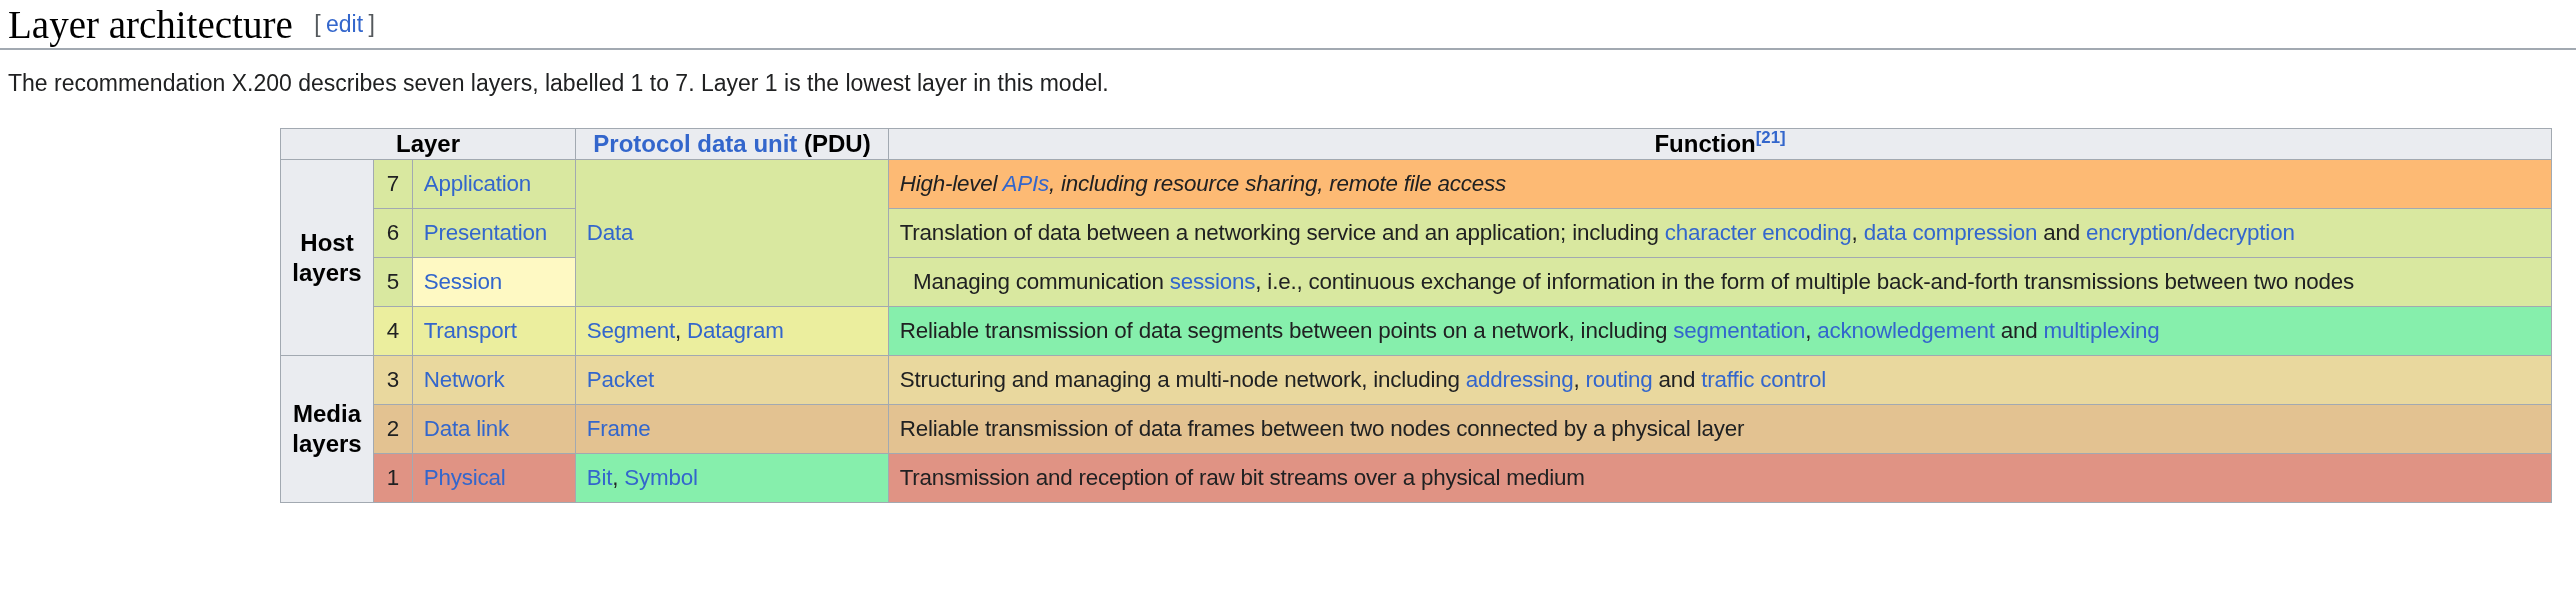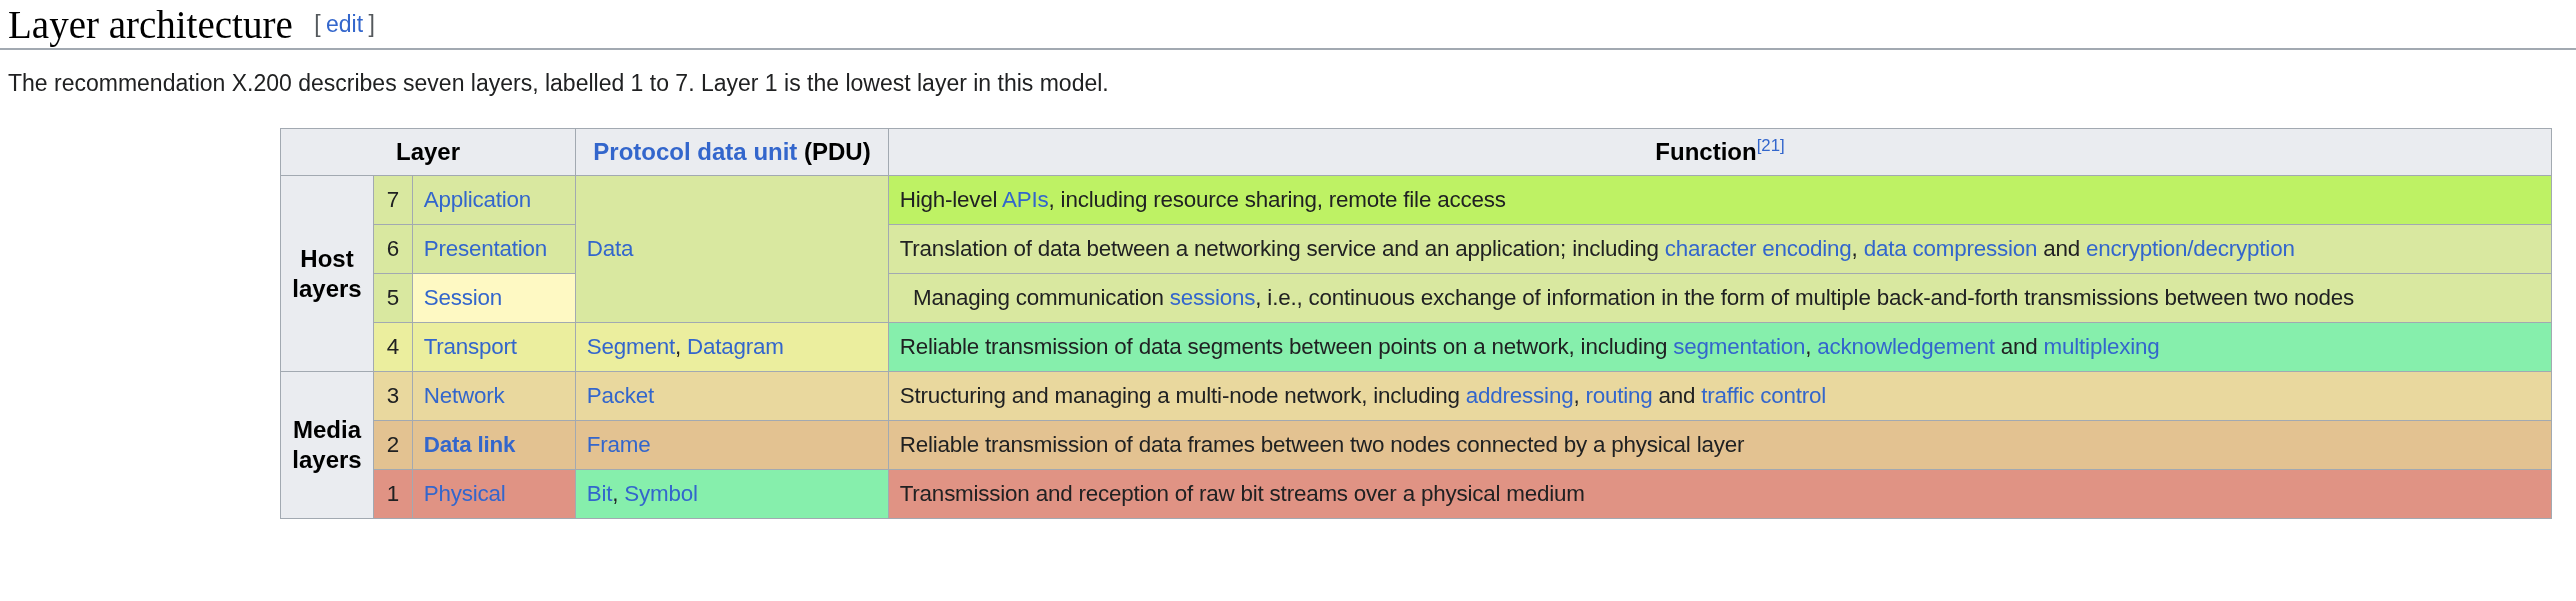--- a/index.html
+++ b/index.html
@@ -29,25 +29,25 @@
   }
   table.osi caption{
     font-size:25px;font-weight:bold;color:#000;text-align:center;
     padding:0 0 12.5px 0;line-height:29px;caption-side:top;
   }
   table.osi th,table.osi td{
     border:1.8px solid var(--border);vertical-align:middle;padding:0 10.7px;
   }
   table.osi thead th{
     background:var(--header-bg);text-align:center;font-weight:bold;
-    font-size:24px;height:47px;color:#000;
+    font-size:24px;height:31px;color:#000;
   }
   table.osi thead a{color:var(--link);text-decoration:none;font-weight:bold;}
   table.osi sup{font-size:70%;line-height:0;vertical-align:super;}
-  table.osi sup a{color:var(--link);text-decoration:none;font-weight:normal;}
+  table.osi sup a{color:var(--link);text-decoration:none;font-weight:bold;}
   td.cell{height:49px;letter-spacing:-0.2px;}
   th.group-cell{
     background:var(--header-bg);font-weight:bold;font-size:24px;
     text-align:center;line-height:30px;padding:0 7.2px;color:#000;
   }
   td.num-cell{text-align:center;padding:0 5.4px;}
   td.fn-cell{white-space:nowrap;overflow:hidden;}
   td.pdu-cell{white-space:nowrap;overflow:hidden;}
   a.lnk{color:var(--link);text-decoration:none;}
 </style>
@@ -74,21 +74,21 @@
       <th><a href="#">Protocol data unit</a><span> (PDU)</span></th>
       <th><span>Function</span><sup><a href="#">[21]</a></sup></th>
     </tr>
   </thead>
   <tbody id="osi-rows">
       <tr>
         <th class="group-cell" rowspan="4">Host layers</th>
         <td class="cell num-cell" style="background: rgb(217, 232, 160);">7</td>
         <td class="cell name-cell" style="background: rgb(217, 232, 160);"><a href="#" class="lnk">Application</a></td>
         <td class="cell pdu-cell" rowspan="3" style="background: rgb(217, 232, 160);"><a href="#" class="lnk">Data</a></td>
-        <td class="cell fn-cell" style="background: #bef264;"><span>High-level </span><a href="#" class="lnk">APIs</a><span>, including resource sharing, remote file access</span></td>
+        <td class="cell fn-cell" style="background: #fdba74; font-style: italic;"><span>High-level </span><a href="#" class="lnk">APIs</a><span>, including resource sharing, remote file access</span></td>
       </tr>
       <tr>
         <td class="cell num-cell" style="background: rgb(217, 232, 160);">6</td>
         <td class="cell name-cell" style="background: rgb(217, 232, 160); margin-top: 16px;"><a href="#" class="lnk">Presentation</a></td>
         <td class="cell fn-cell" style="background: rgb(217, 232, 160);"><span>Translation of data between a networking service and an application; including </span><a href="#" class="lnk">character encoding</a><span>, </span><a href="#" class="lnk">data compression</a><span> and </span><a href="#" class="lnk">encryption/decryption</a></td>
       </tr>
       <tr>
         <td class="cell num-cell" style="background: rgb(217, 232, 160);">5</td>
         <td class="cell name-cell" style="background: #fef9c3;"><a href="#" class="lnk">Session</a></td>
         <td class="cell fn-cell" style="background: rgb(217, 232, 160); padding-left: 24px;"><span>Managing communication </span><a href="#" class="lnk">sessions</a><span>, i.e., continuous exchange of information in the form of multiple back-and-forth transmissions between two nodes</span></td>
@@ -101,21 +101,21 @@
       </tr>
       <tr>
         <th class="group-cell" rowspan="3">Media layers</th>
         <td class="cell num-cell" style="background: rgb(233, 216, 158);">3</td>
         <td class="cell name-cell" style="background: rgb(233, 216, 158);"><a href="#" class="lnk">Network</a></td>
         <td class="cell pdu-cell" rowspan="1" style="background: rgb(233, 216, 158);"><a href="#" class="lnk">Packet</a></td>
         <td class="cell fn-cell" style="background: rgb(233, 216, 158);"><span>Structuring and managing a multi-node network, including </span><a href="#" class="lnk">addressing</a><span>, </span><a href="#" class="lnk">routing</a><span> and </span><a href="#" class="lnk">traffic control</a></td>
       </tr>
       <tr>
         <td class="cell num-cell" style="background: rgb(227, 194, 145);">2</td>
-        <td class="cell name-cell" style="background: rgb(227, 194, 145); font-weight: bold;"><a href="#" class="lnk">Data link</a></td>
+        <td class="cell name-cell" style="background: rgb(227, 194, 145);"><a href="#" class="lnk">Data link</a></td>
         <td class="cell pdu-cell" rowspan="1" style="background: rgb(227, 194, 145);"><a href="#" class="lnk">Frame</a></td>
         <td class="cell fn-cell" style="background: rgb(227, 194, 145);"><span>Reliable transmission of data frames between two nodes connected by a physical layer</span></td>
       </tr>
       <tr>
         <td class="cell num-cell" style="background: rgb(224, 147, 132);">1</td>
         <td class="cell name-cell" style="background: rgb(224, 147, 132);"><a href="#" class="lnk">Physical</a></td>
         <td class="cell pdu-cell" rowspan="1" style="background: #86efac;"><a href="#" class="lnk">Bit</a><span>, </span><a href="#" class="lnk">Symbol</a></td>
         <td class="cell fn-cell" style="background: rgb(224, 147, 132);"><span>Transmission and reception of raw bit streams over a physical medium</span></td>
       </tr>
     </tbody>

